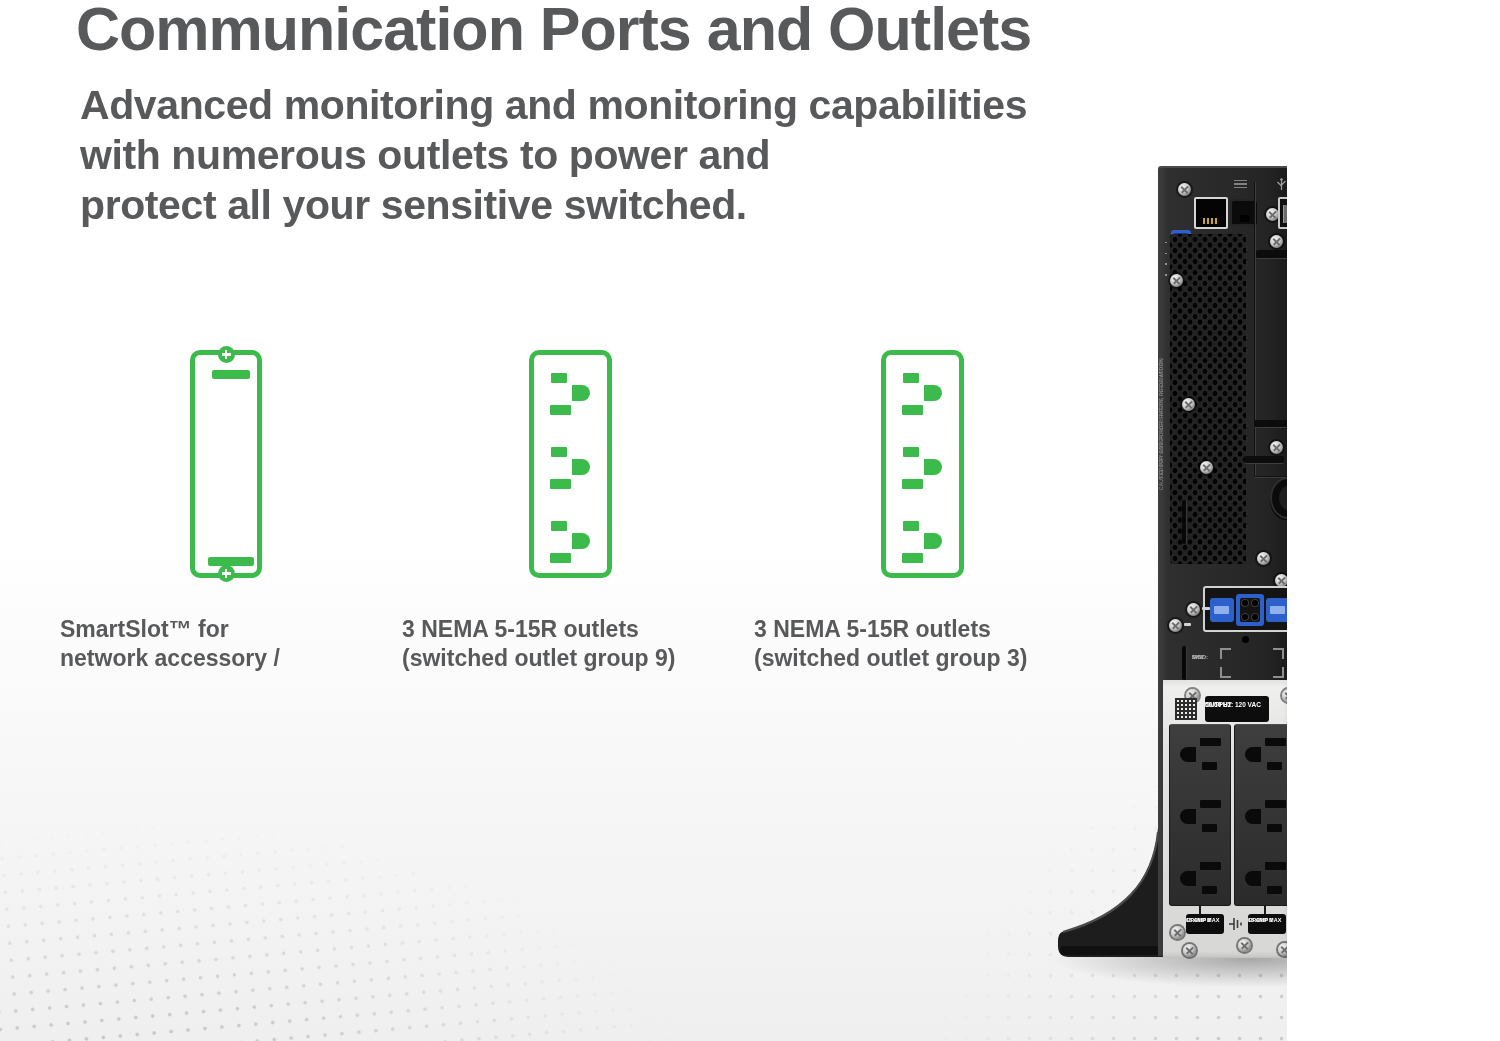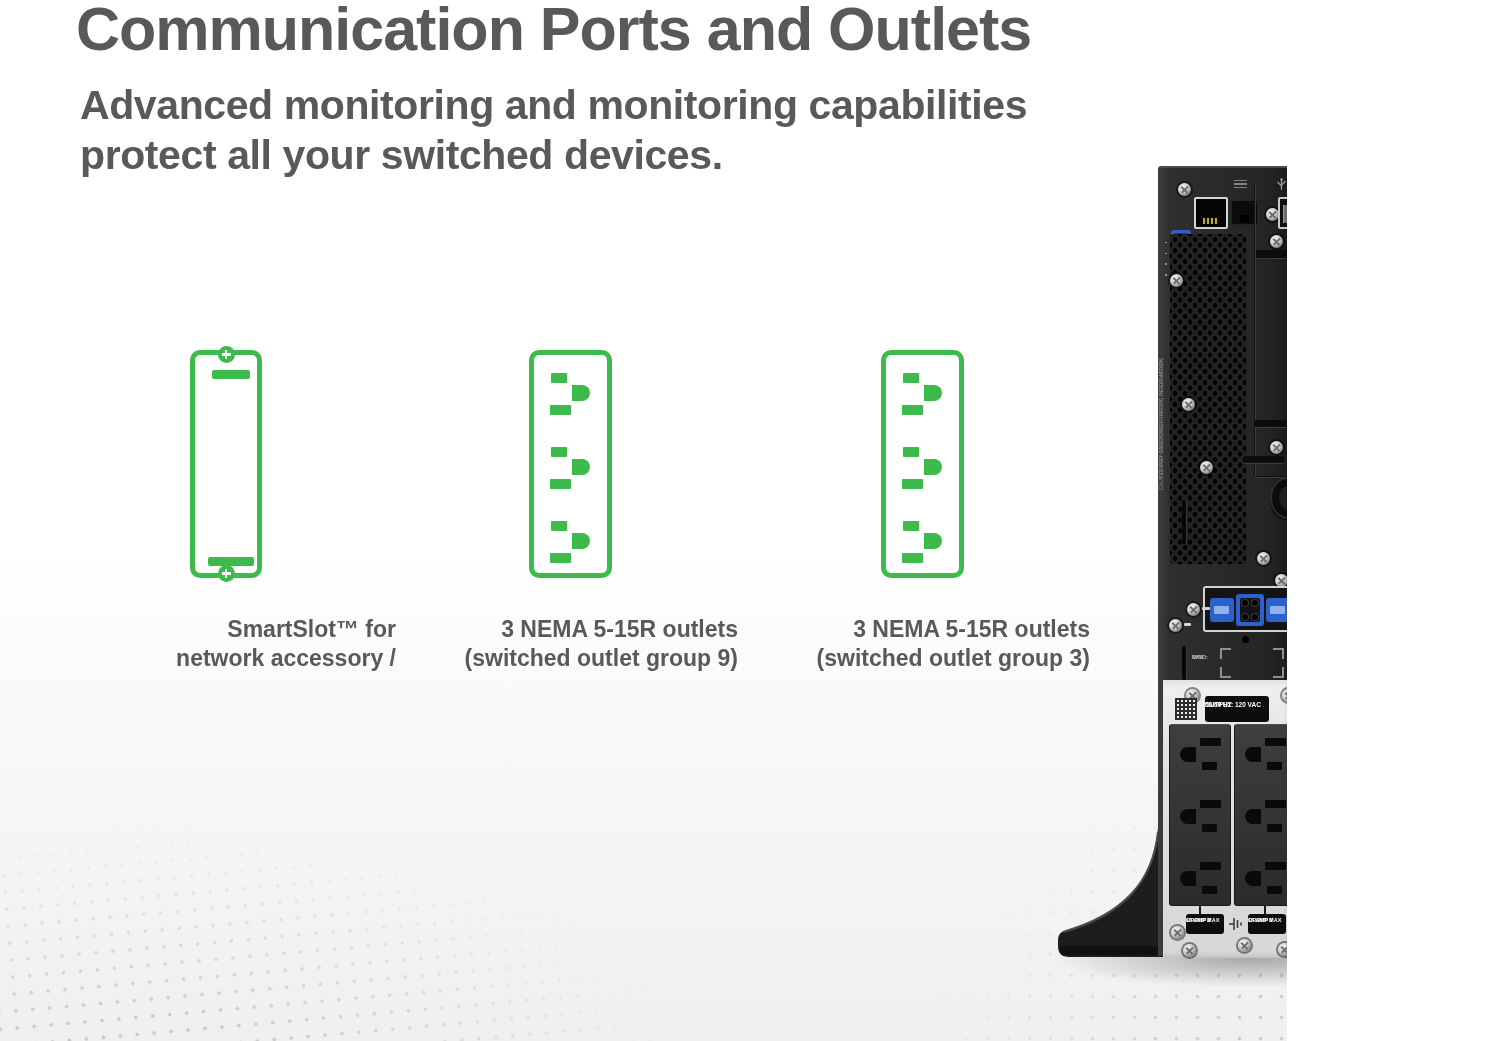--- a/index.html
+++ b/index.html
@@ -4,21 +4,21 @@
 <style>
   html,body{margin:0;padding:0;background:#fff;}
   .stage{position:relative;width:1287px;height:1041px;overflow:hidden;
     font-family:"Liberation Sans",sans-serif;
     background:linear-gradient(180deg,#ffffff 0%,#ffffff 52%,#f8f8f8 72%,#efefef 100%);}
   
   .title{position:absolute;left:76px;top:-4px;font-size:61px;line-height:66px;
     font-weight:700;letter-spacing:-1px;color:var(--txt);white-space:nowrap;}
   .subtitle{position:absolute;left:80px;top:80px;font-size:41px;line-height:50px;
     font-weight:700;letter-spacing:-0.4px;color:var(--txt);}
-  .caption{position:absolute;top:615px;width:336px;text-align:right;
+  .caption{position:absolute;top:615px;width:336px;text-align:left;
     font-size:23px;line-height:29px;font-weight:700;color:var(--txt);}
   
   .dots{position:absolute;background-image:radial-gradient(var(--dotc) 1.7px,transparent 2.2px);
     background-size:17px 17px;}
   .dots.left{left:-70px;top:700px;width:860px;height:380px;opacity:.6;transform:rotate(-5deg);
     -webkit-mask-image:radial-gradient(95% 125% at 18% 118%,#000 30%,transparent 74%);
     mask-image:radial-gradient(95% 125% at 18% 118%,#000 30%,transparent 74%);}
   .dots.right{left:935px;top:650px;width:575px;height:400px;opacity:.5;background-size:21px 21px;
     -webkit-mask-image:radial-gradient(115% 135% at 88% 120%,#000 38%,transparent 80%);
     mask-image:radial-gradient(115% 135% at 88% 120%,#000 38%,transparent 80%);}
@@ -105,21 +105,22 @@
 <body>
 
 <div class="stage">
 
   <div class="dots left"></div>
   <div class="dots right"></div>
 
   <div class="title">Communication Ports and Outlets</div>
   <div class="subtitle">
     <div>Advanced monitoring and monitoring capabilities</div>
-    <div>protect all your switched devices.</div>
+    <div>with numerous outlets to power and</div>
+    <div>protect all your sensitive switched.</div>
   </div>
 
   <div class="gicon slot-card">
     <span class="gscrew" style="top:-9px"></span>
     <span class="gbar" style="left:17px;top:15px;width:38px;height:9px"></span>
     <span class="gbar" style="left:13px;top:202px;width:46px;height:9px"></span>
     <span class="gscrew" style="bottom:-9px"></span>
   </div>
 
   <div class="gicon outlets1">

